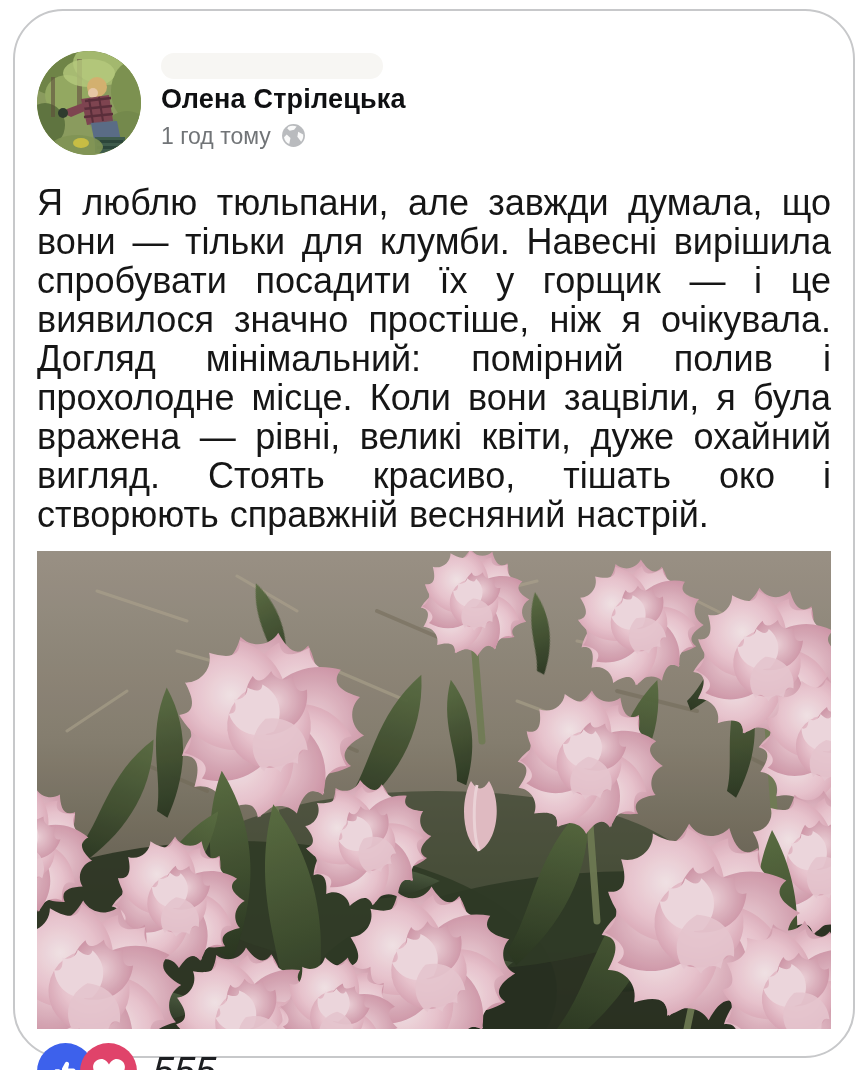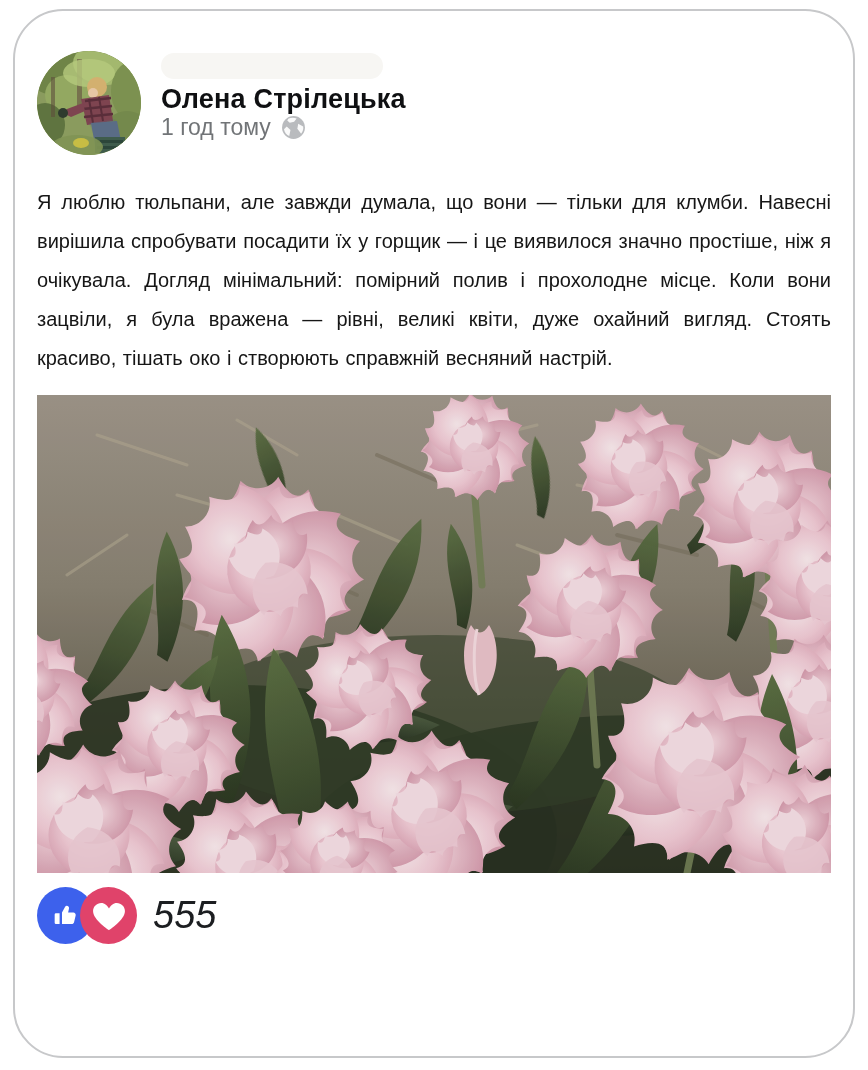--- a/index.html
+++ b/index.html
@@ -27,28 +27,28 @@
   .avatar svg { display: block; }
   .header-text { margin-left: 20px; padding-top: 2px; }
   .name-pill {
     width: 222px; height: 26px; border-radius: 14px;
     background: #f7f6f3; margin-bottom: 5px;
   }
   .author-name {
     font-size: 27px; font-weight: bold; color: #0f1012;
     line-height: 30px; letter-spacing: .2px;
   }
-  .meta-row { display: flex; align-items: center; }
+  .meta-row { display: flex; align-items: flex-start; margin-top: 9px; }
   .timestamp { font-size: 23px; color: #717477; }
   .globe { margin-left: 10px; display: inline-flex; }
   
   .post-text {
     margin: 28px 0 16px 0;
     width: 794px;
-    font-size: 20px; line-height: 39px;
+    font-size: 36px; line-height: 39px;
     text-align: justify; color: #161616;
     word-spacing: 1px;
   }
   
   .photo-wrap { margin-top: 17px; width: 794px; height: 478px; }
   .photo-wrap svg { display: block; }
   
   .footer {
     margin-top: 13px; height: 58px;
     display: flex; align-items: center;

